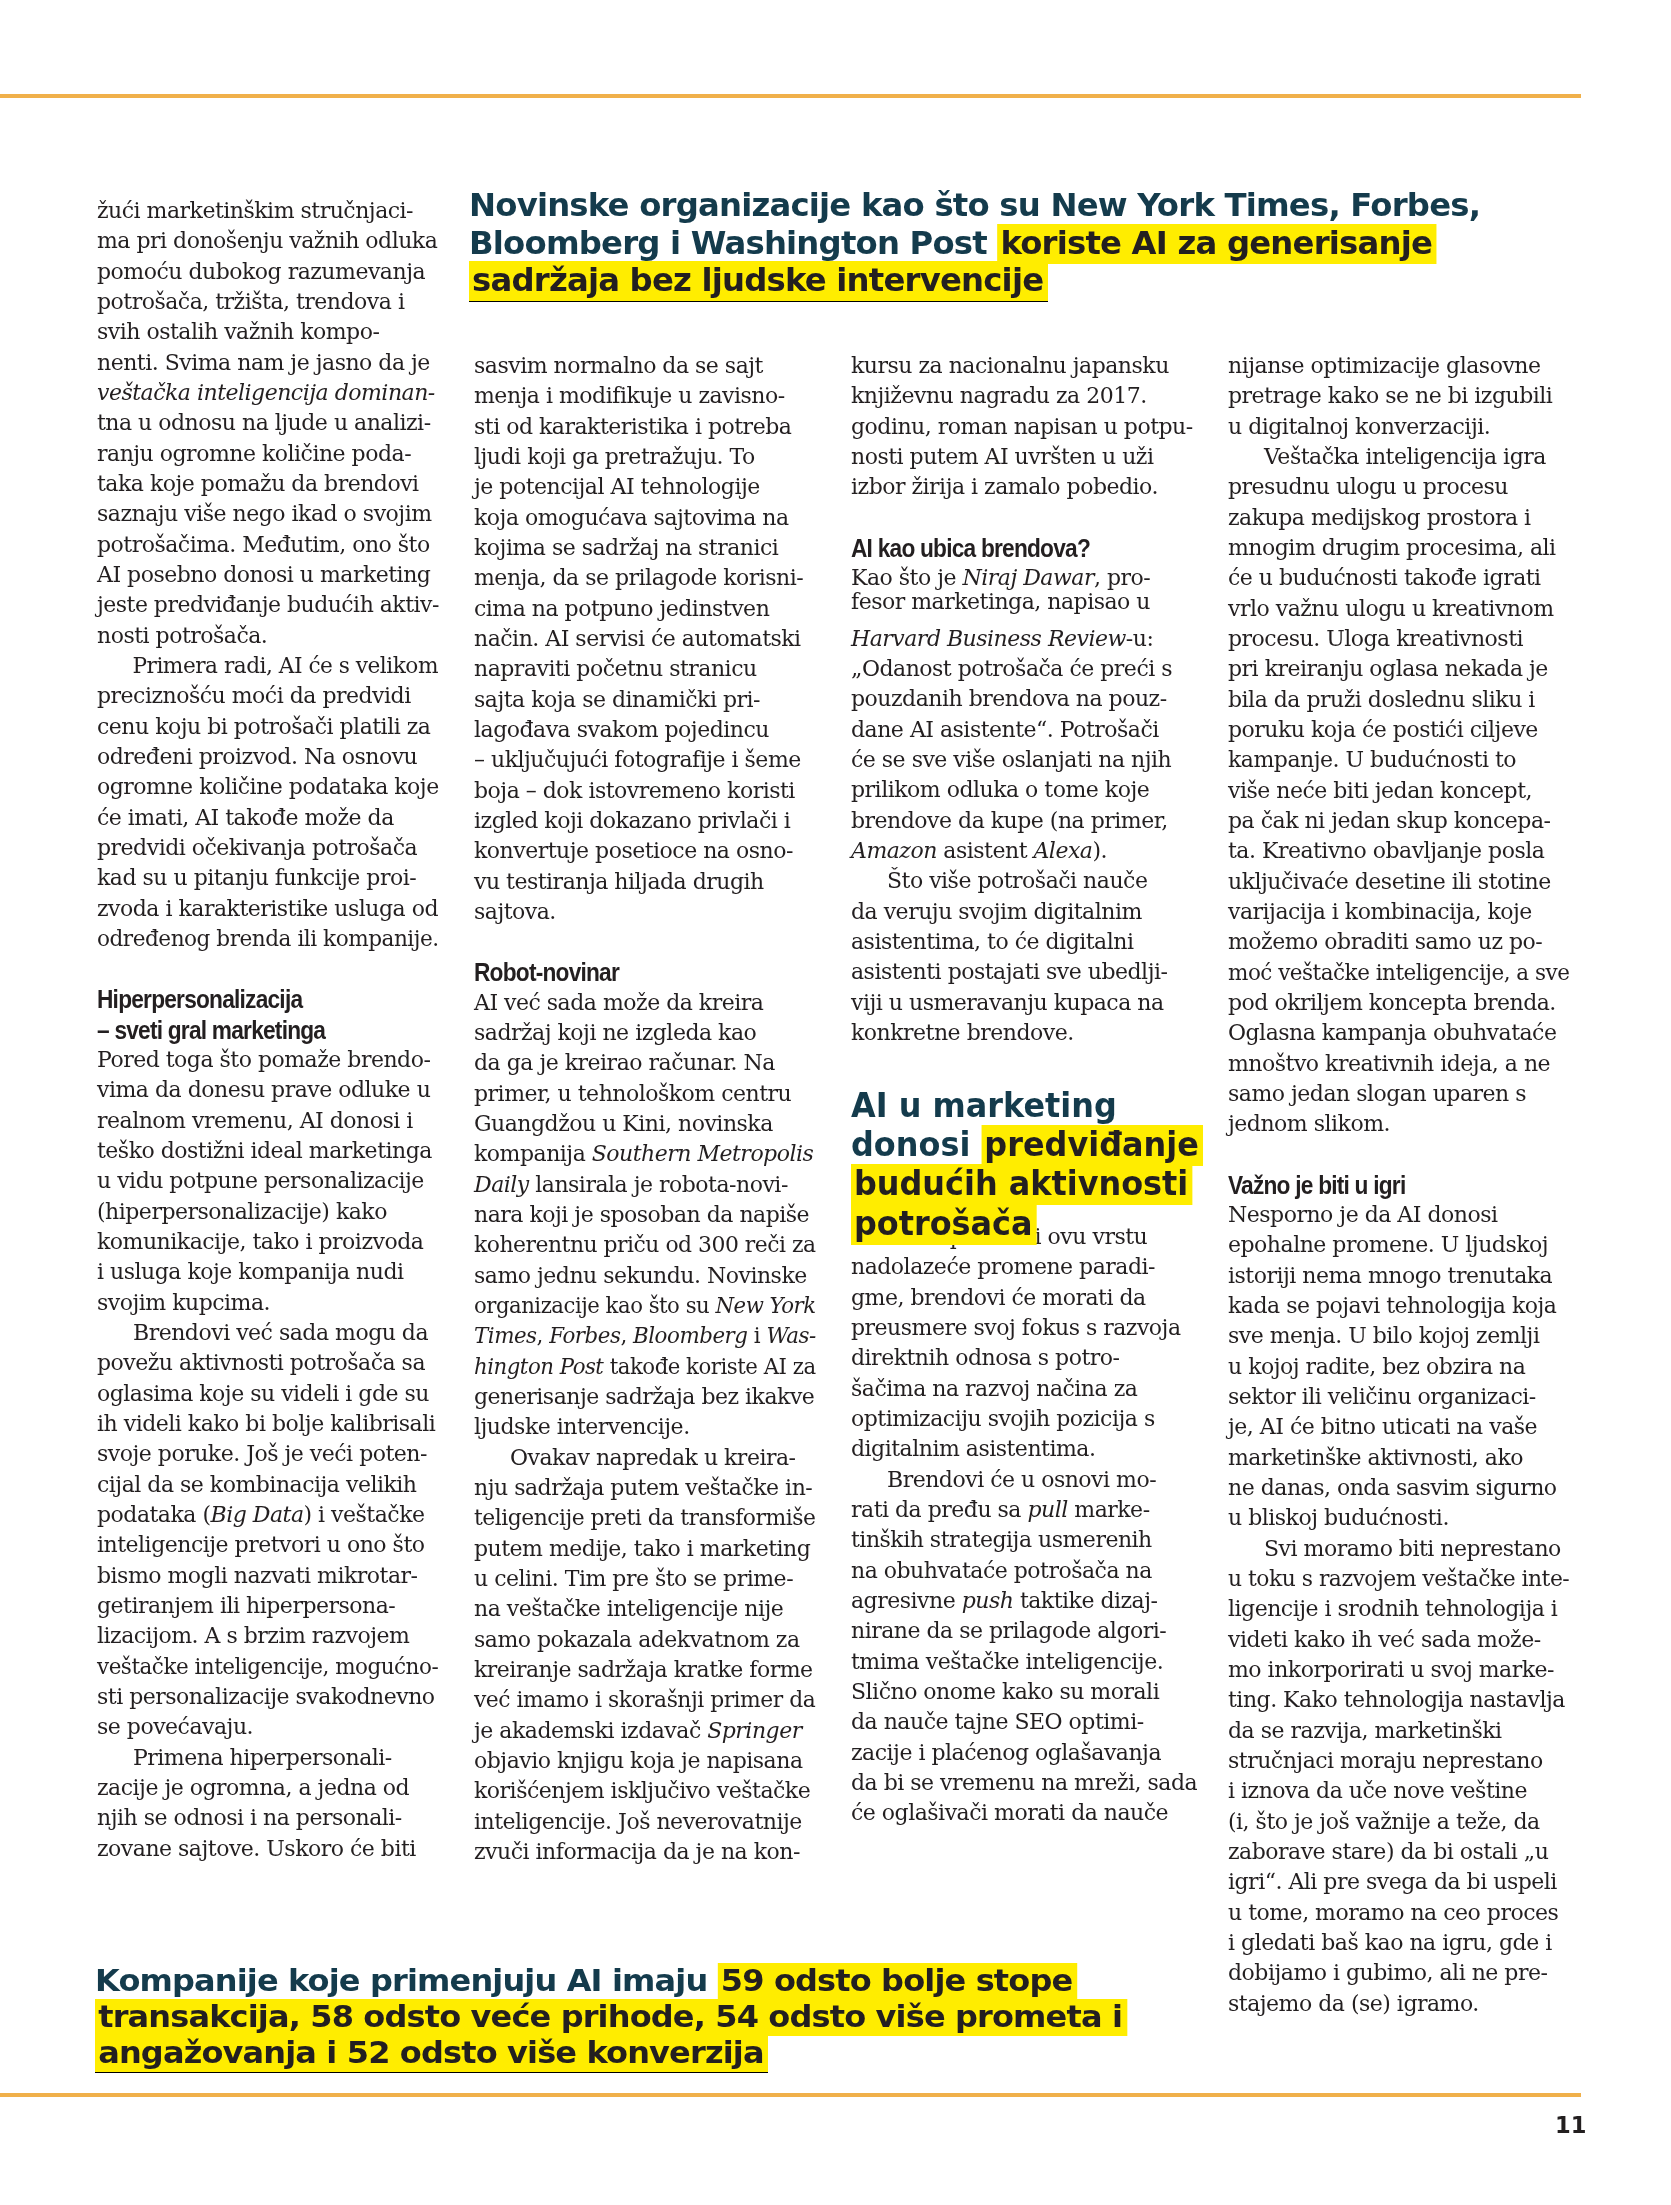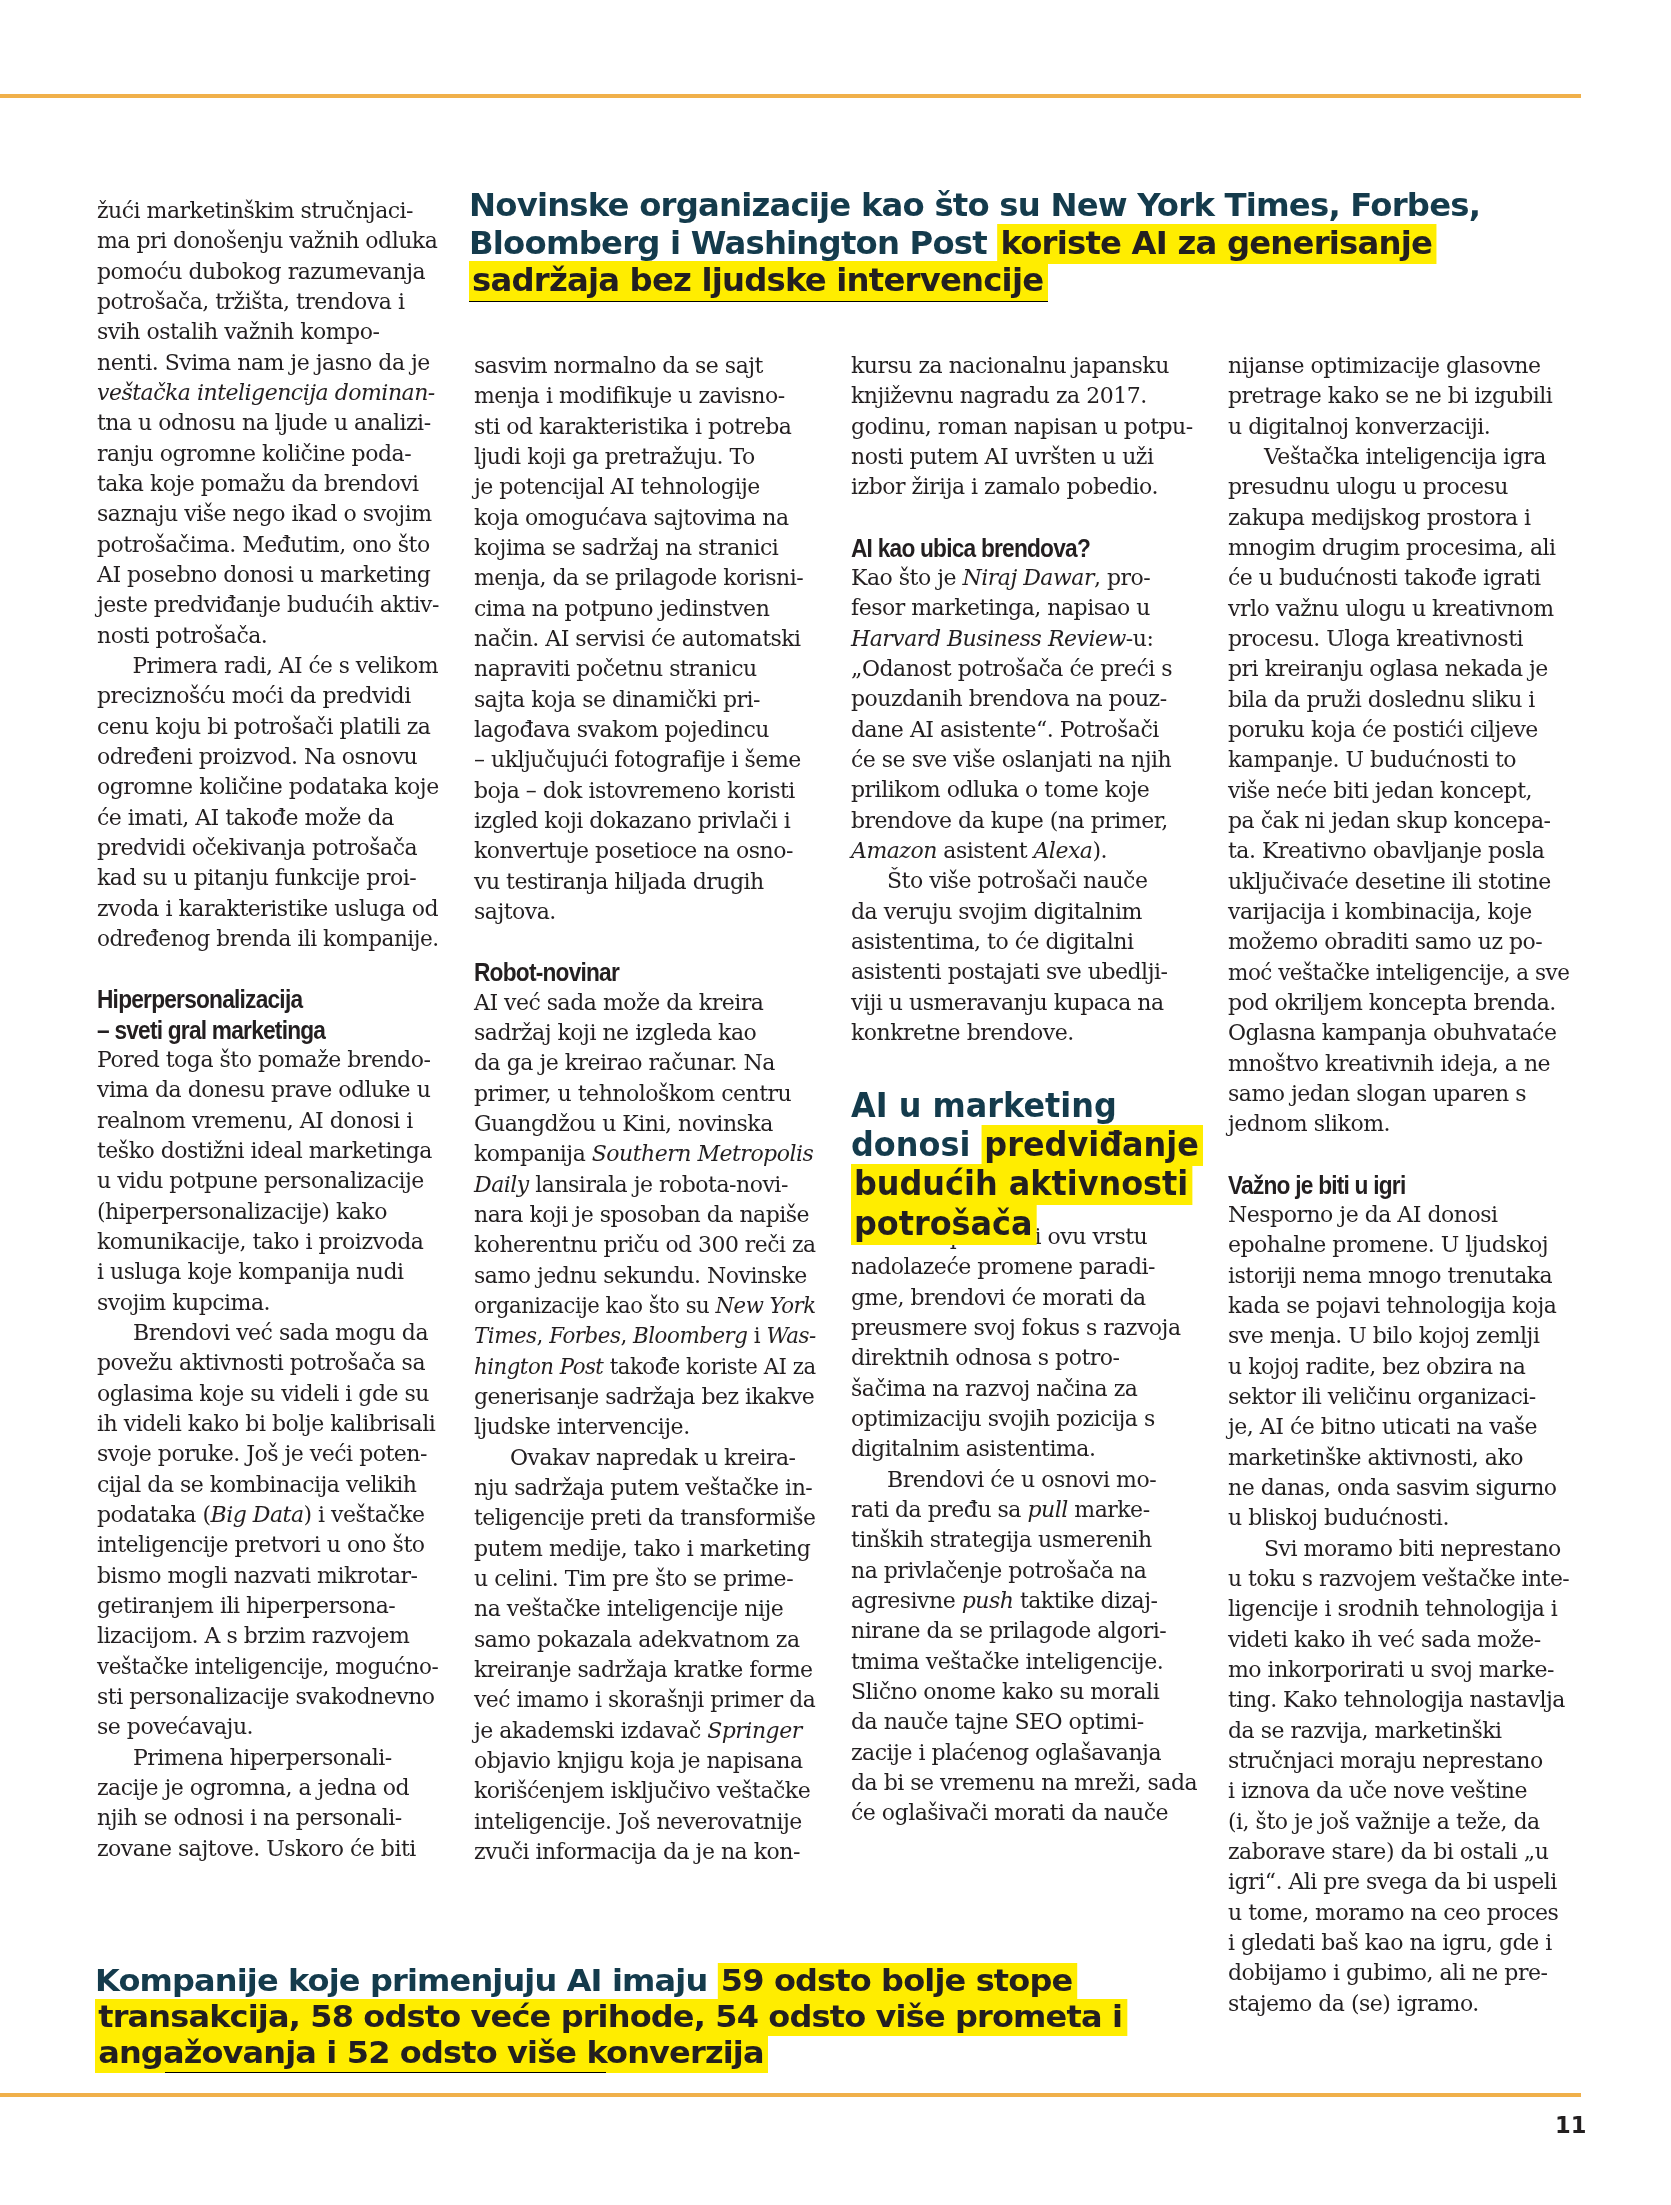--- a/index.html
+++ b/index.html
@@ -141,21 +141,21 @@
     <div class="line" style="top: 1486px;">zvuči informacija da je na kon-</div>
   </div>
 <div class="col" id="col2" style="left:851px; top:351px;">
     <div class="line" style="top: 0px;">kursu za nacionalnu japansku</div>
     <div class="line" style="top: 30px;">književnu nagradu za 2017.</div>
     <div class="line" style="top: 61px;">godinu, roman napisan u potpu-</div>
     <div class="line" style="top: 91px;">nosti putem AI uvršten u uži</div>
     <div class="line" style="top: 121px;">izbor žirija i zamalo pobedio.</div>
     <div class="subhead" style="top: 182px;">AI kao ubica brendova?</div>
     <div class="line" style="top: 212px;">Kao što je <i>Niraj Dawar</i>, pro-</div>
-    <div class="line" style="top: 242px;">fesor marketinga, napisao u</div>
+    <div class="line" style="top: 236px;">fesor marketinga, napisao u</div>
     <div class="line" style="top: 273px;"><i>Harvard Business Review</i>-u:</div>
     <div class="line" style="top: 303px;">„Odanost potrošača će preći s</div>
     <div class="line" style="top: 333px;">pouzdanih brendova na pouz-</div>
     <div class="line" style="top: 364px;">dane AI asistente“. Potrošači</div>
     <div class="line" style="top: 394px;">će se sve više oslanjati na njih</div>
     <div class="line" style="top: 424px;">prilikom odluka o tome koje</div>
     <div class="line" style="top: 455px;">brendove da kupe (na primer,</div>
     <div class="line" style="top: 485px;"><i>Amazon</i> asistent <i>Alexa</i>).</div>
     <div class="line" style="top: 515px; padding-left: 36px;">Što više potrošači nauče</div>
     <div class="line" style="top: 546px;">da veruju svojim digitalnim</div>
@@ -167,21 +167,21 @@
     <div class="line" style="top: 901px;">nadolazeće promene paradi-</div>
     <div class="line" style="top: 932px;">gme, brendovi će morati da</div>
     <div class="line" style="top: 962px;">preusmere svoj fokus s razvoja</div>
     <div class="line" style="top: 992px;">direktnih odnosa s potro-</div>
     <div class="line" style="top: 1023px;">šačima na razvoj načina za</div>
     <div class="line" style="top: 1053px;">optimizaciju svojih pozicija s</div>
     <div class="line" style="top: 1083px;">digitalnim asistentima.</div>
     <div class="line" style="top: 1114px; padding-left: 36px;">Brendovi će u osnovi mo-</div>
     <div class="line" style="top: 1144px;">rati da pređu sa <i>pull</i> marke-</div>
     <div class="line" style="top: 1174px;">tinških strategija usmerenih</div>
-    <div class="line" style="top: 1205px;">na privlačenje potrošača na</div>
+    <div class="line" style="top: 1205px;">na obuhvataće potrošača na</div>
     <div class="line" style="top: 1235px;">agresivne <i>push</i> taktike dizaj-</div>
     <div class="line" style="top: 1265px;">nirane da se prilagode algori-</div>
     <div class="line" style="top: 1296px;">tmima veštačke inteligencije.</div>
     <div class="line" style="top: 1326px;">Slično onome kako su morali</div>
     <div class="line" style="top: 1356px;">da nauče tajne SEO optimi-</div>
     <div class="line" style="top: 1387px;">zacije i plaćenog oglašavanja</div>
     <div class="line" style="top: 1417px;">da bi se vremenu na mreži, sada</div>
     <div class="line" style="top: 1447px;">će oglašivači morati da nauče</div>
   </div>
 <div class="col" id="col3" style="left:1228px; top:351px;">

